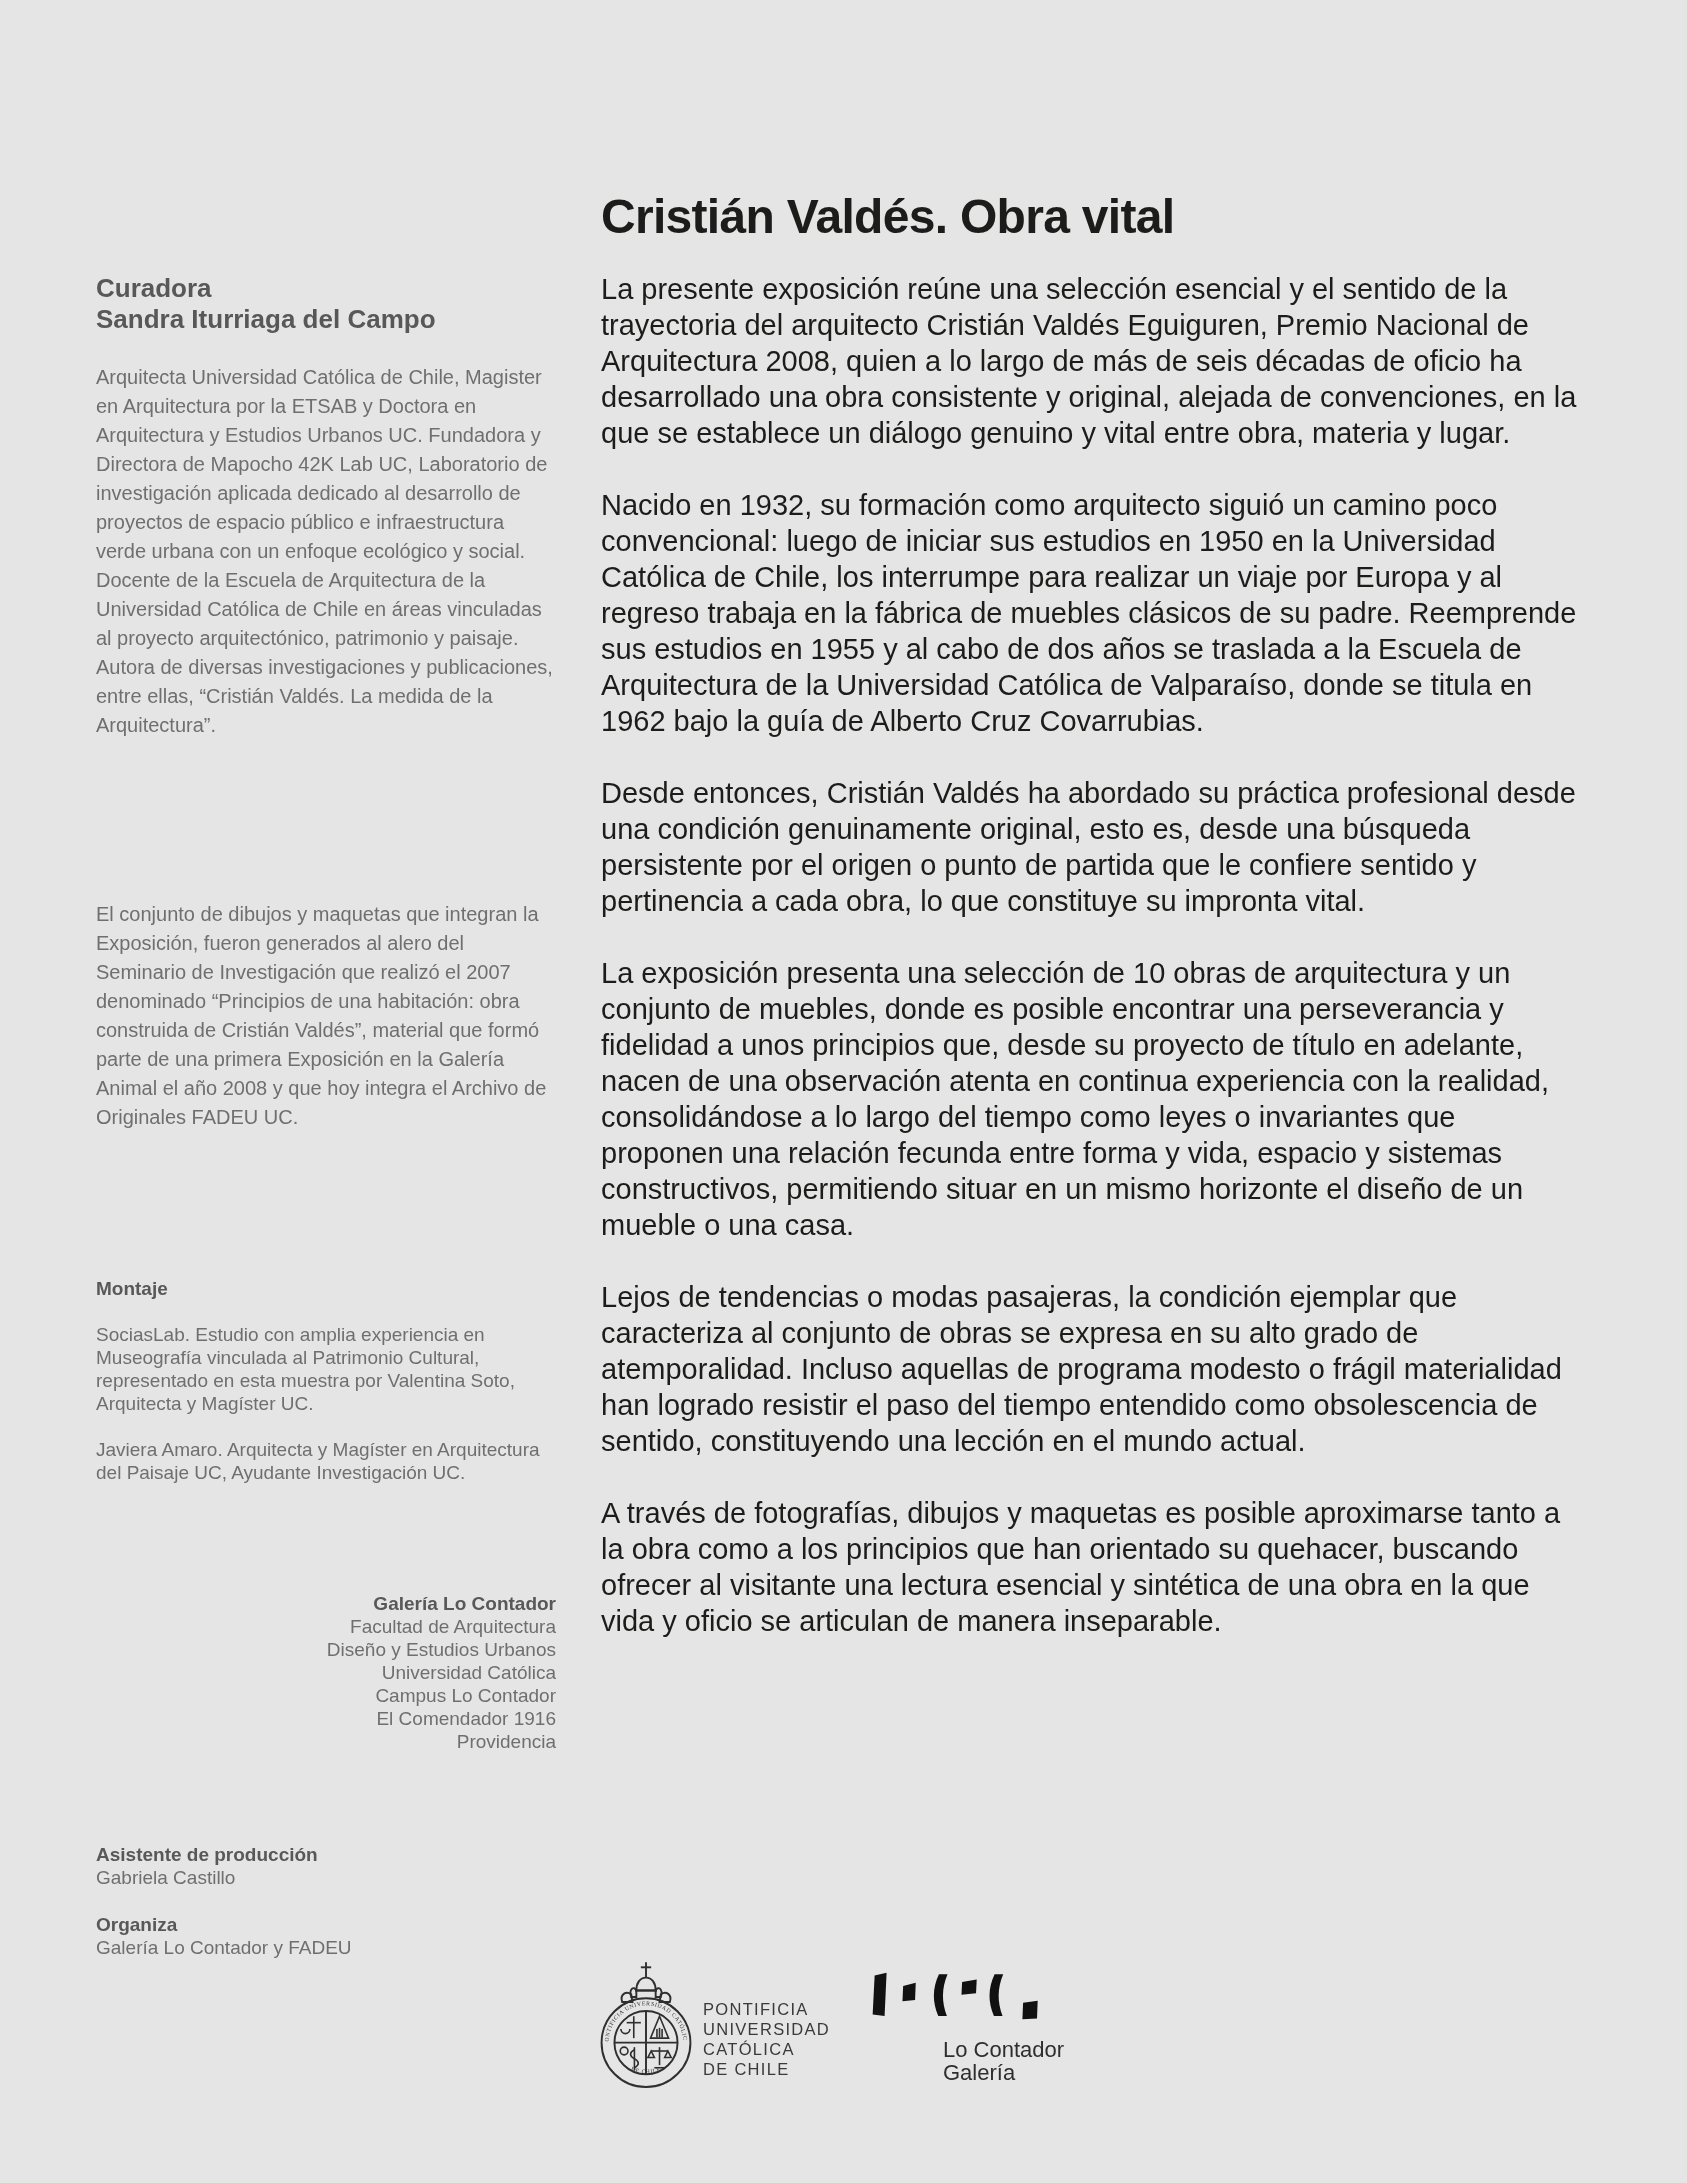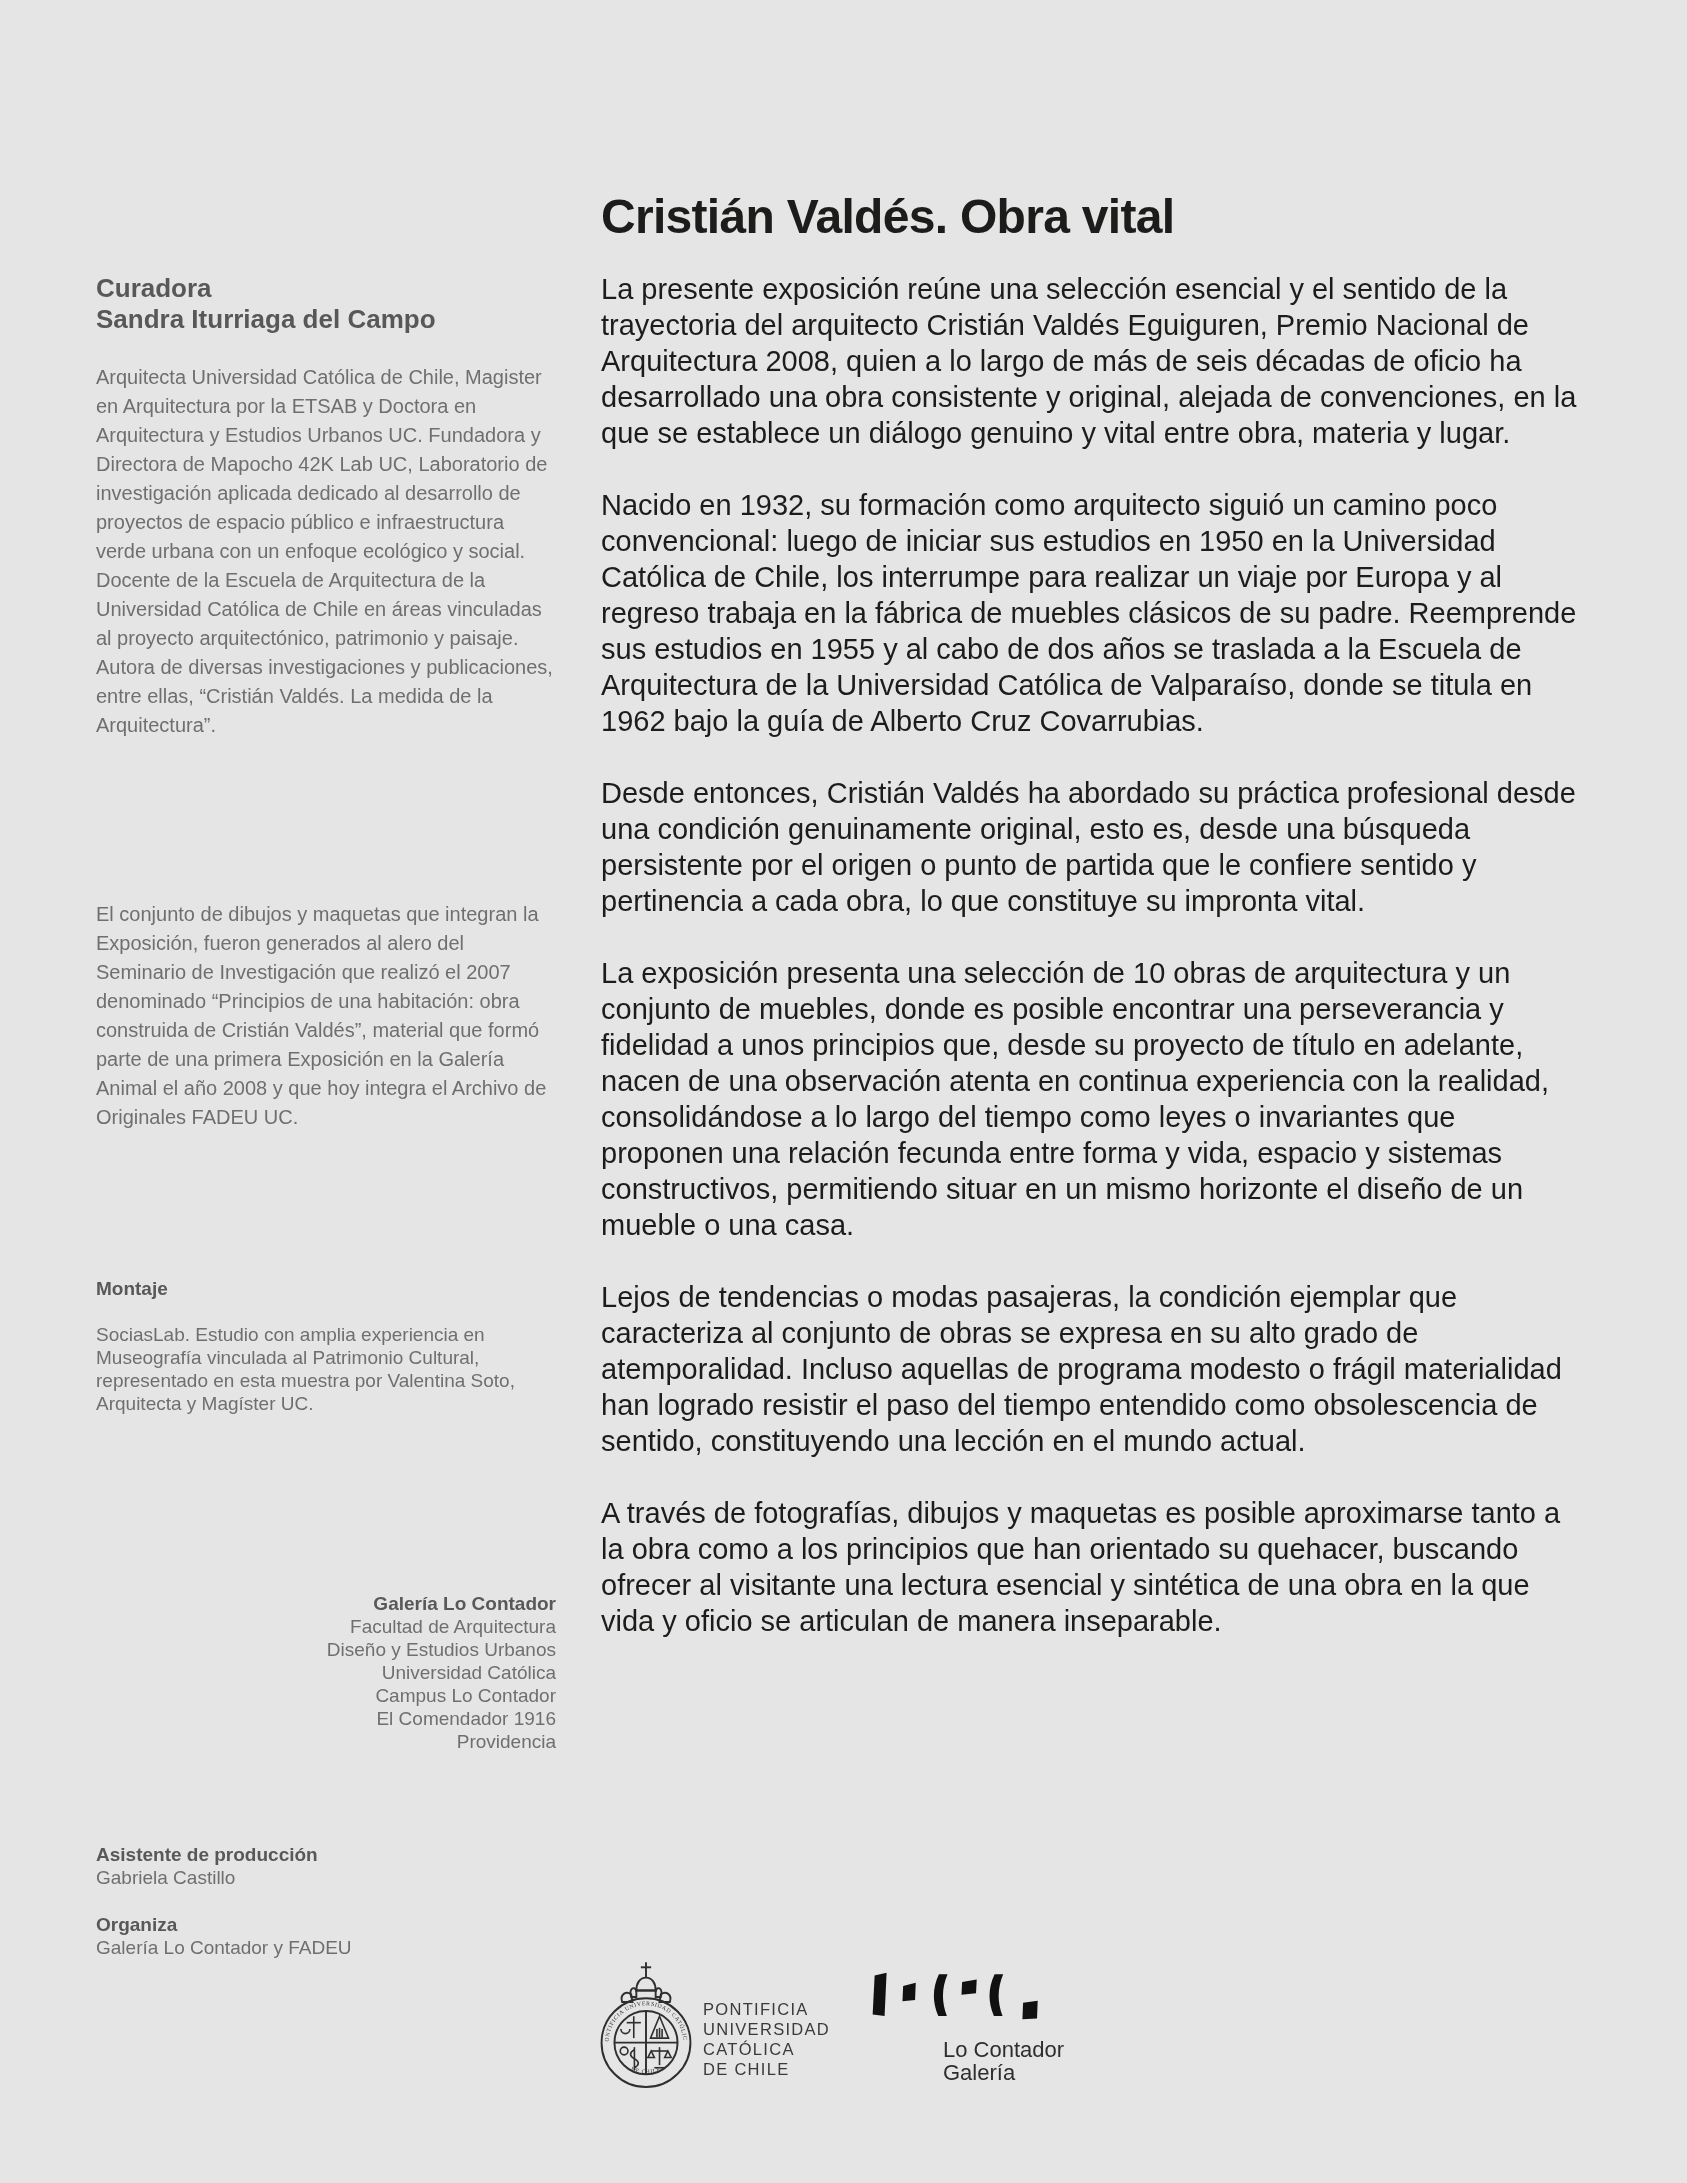--- a/index.html
+++ b/index.html
@@ -119,20 +119,21 @@
 
   <div class="side side-large" style="top:363px;">Arquitecta Universidad Católica de Chile, Magister en Arquitectura por la ETSAB y Doctora en Arquitectura y Estudios Urbanos UC. Fundadora y Directora de Mapocho 42K Lab UC, Laboratorio de investigación aplicada dedicado al desarrollo de proyectos de espacio público e infraestructura verde urbana con un enfoque ecológico y social. Docente de la Escuela de Arquitectura de la Universidad Católica de Chile en áreas vinculadas al proyecto arquitectónico, patrimonio y paisaje. Autora de diversas investigaciones y publicaciones, entre ellas, “Cristián Valdés. La medida de la Arquitectura”.</div>
 
   <div class="side side-large" style="top:900px;">El conjunto de dibujos y maquetas que integran la Exposición, fueron generados al alero del Seminario de Investigación que realizó el 2007 denominado “Principios de una habitación: obra construida de Cristián Valdés”, material que formó parte de una primera Exposición en la Galería Animal el año 2008 y que hoy integra el Archivo de Originales FADEU UC.</div>
 
   <div class="side side-small" style="top:1277px;">
     <div class="h">Montaje</div>
     <div class="gap-line"></div>
     <div>SociasLab. Estudio con amplia experiencia en Museografía vinculada al Patrimonio Cultural, representado en esta muestra por Valentina Soto, Arquitecta y Magíster UC.</div>
     <div class="gap-line"></div>
+    <div>Javiera Amaro. Arquitecta y Magíster en Arquitectura del Paisaje UC, Ayudante Investigación UC.</div>
   </div>
 
   <div class="side side-small" style="top:1592px;text-align:right;">
     <div class="h">Galería Lo Contador</div>
     <div>Facultad de Arquitectura</div>
     <div>Diseño y Estudios Urbanos</div>
     <div>Universidad Católica</div>
     <div>Campus Lo Contador</div>
     <div>El Comendador 1916</div>
     <div>Providencia</div>

